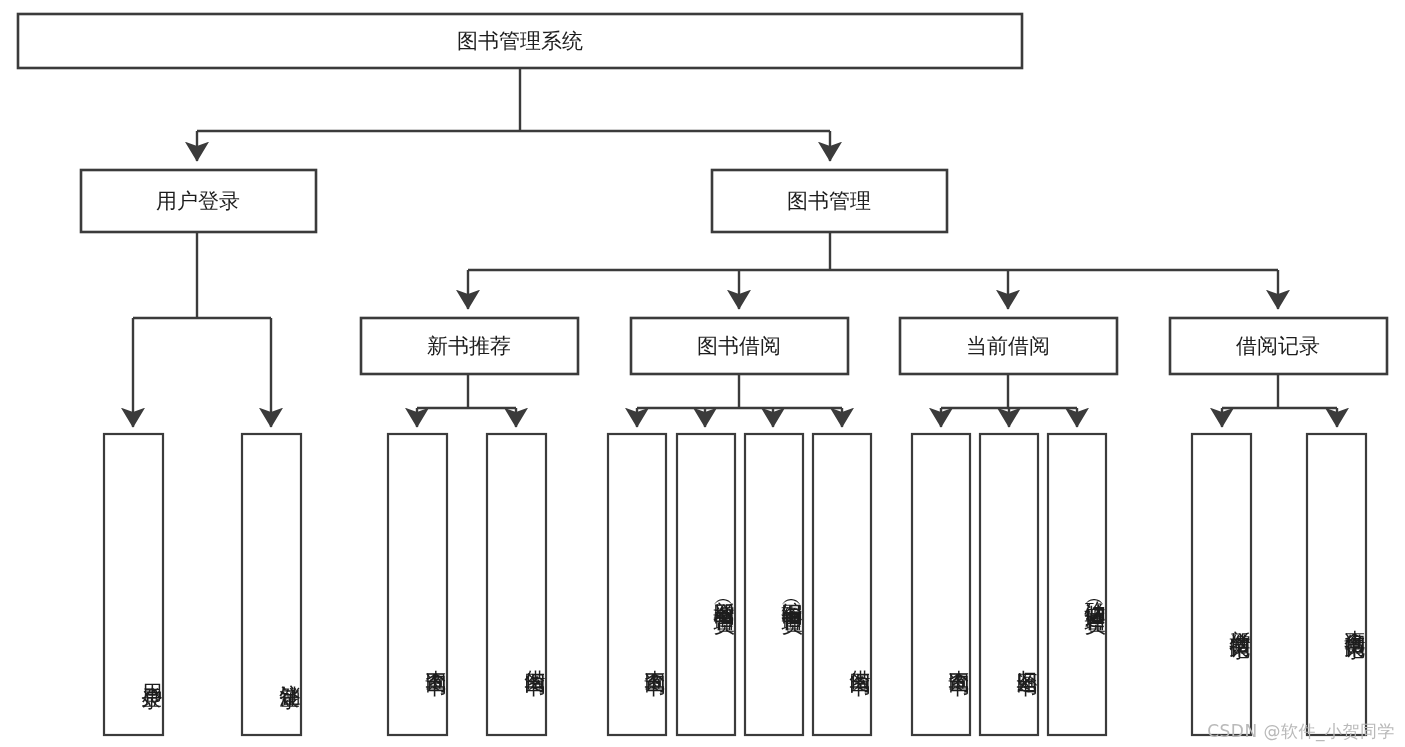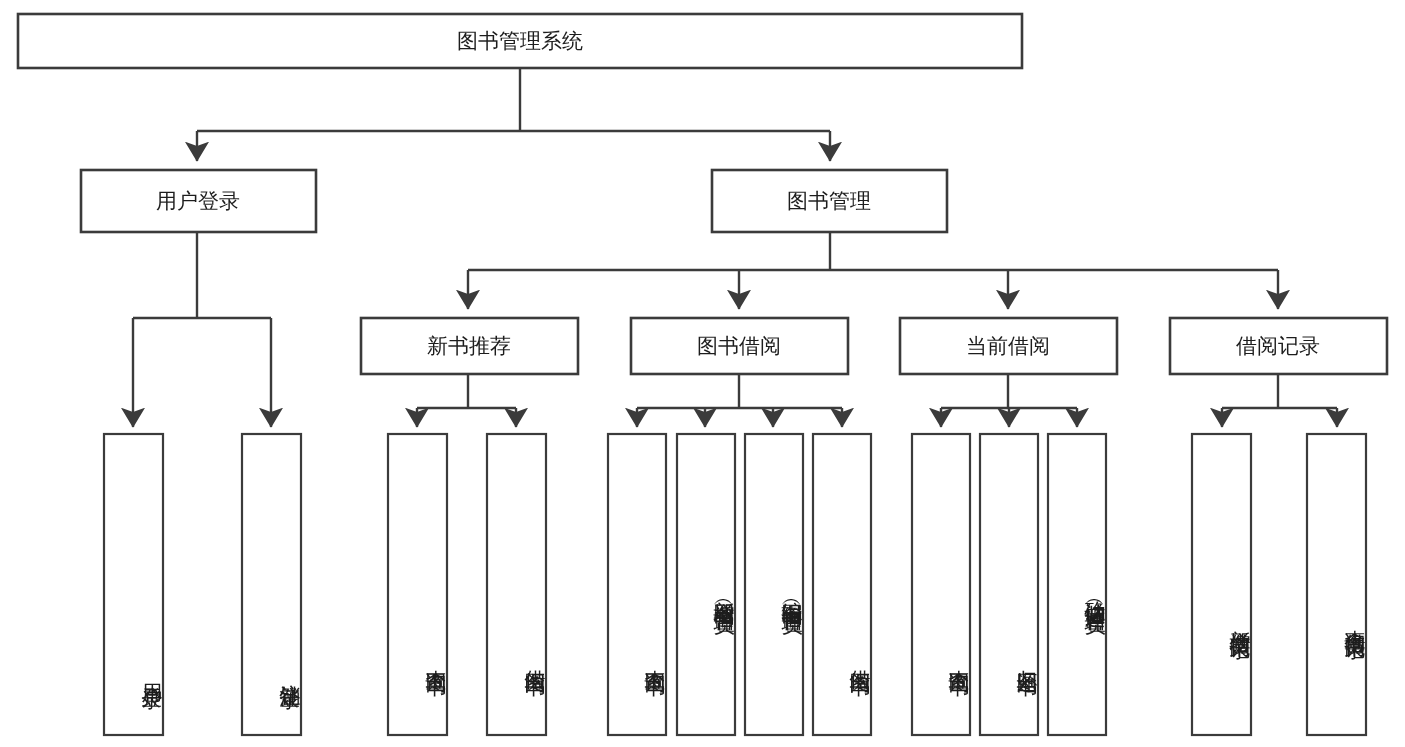--- a/index.html
+++ b/index.html
@@ -214,14 +214,15 @@
   <div class="vert-label" style="left:745px; top:434px; width:58px; height:301px; padding-top:8px;">编辑图书（管理员）</div>
   <div class="vert-label" style="left:813px; top:434px; width:58px; height:301px; padding-top:72px;">借阅图书</div>
 
   <div class="vert-label" style="left:912px; top:434px; width:58px; height:301px; padding-top:72px;">查询图书</div>
   <div class="vert-label" style="left:980px; top:434px; width:58px; height:301px; padding-top:72px;">归还图书</div>
   <div class="vert-label" style="left:1048px; top:434px; width:58px; height:301px; padding-top:8px;">确认归还（管理员）</div>
 
   <div class="vert-label" style="left:1192px; top:434px; width:59px; height:301px; padding-top:34px;">新增借阅记录</div>
   <div class="vert-label" style="left:1307px; top:434px; width:59px; height:301px; padding-top:34px;">查询借阅记录</div>
 
+  <div class="watermark">CSDN @软件_小贺同学</div>
 
 </div>
 
 </body></html>

